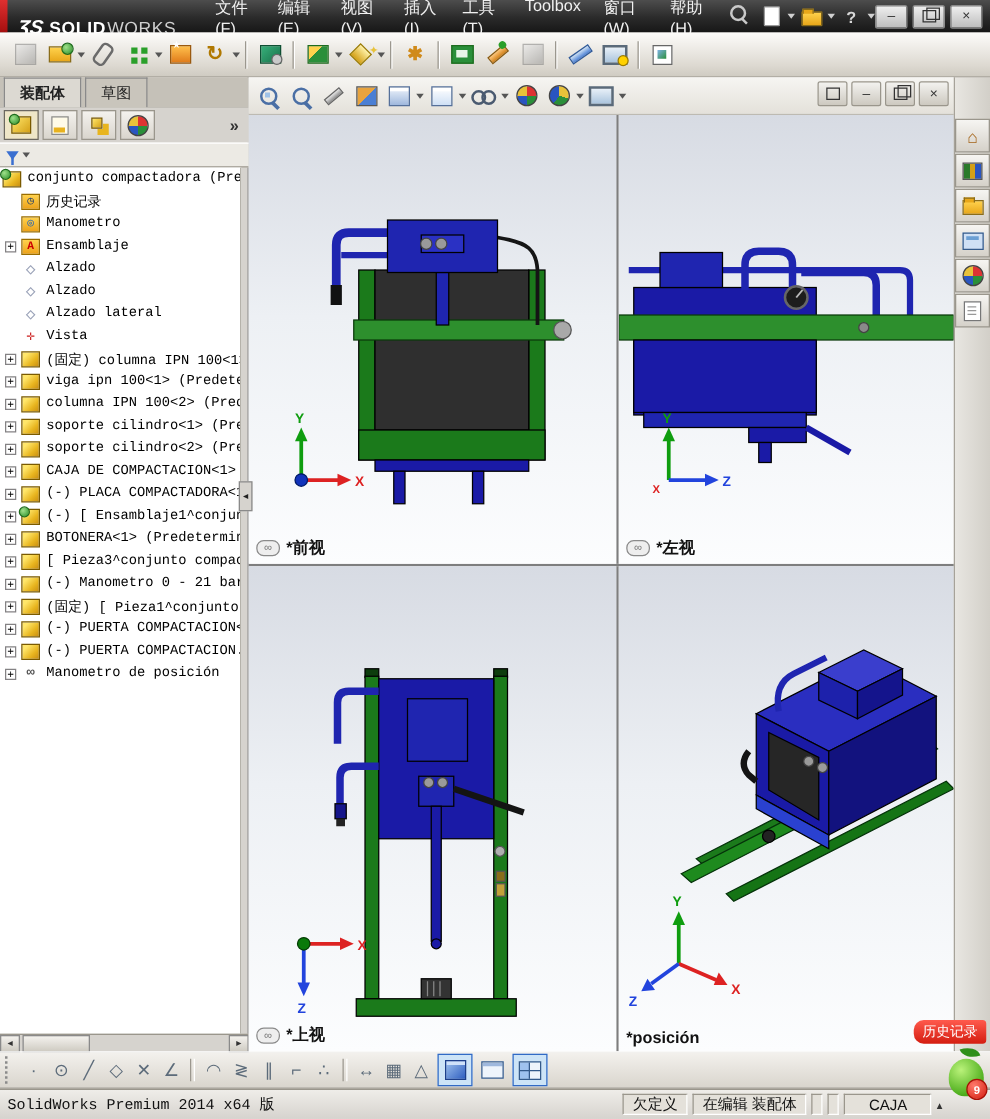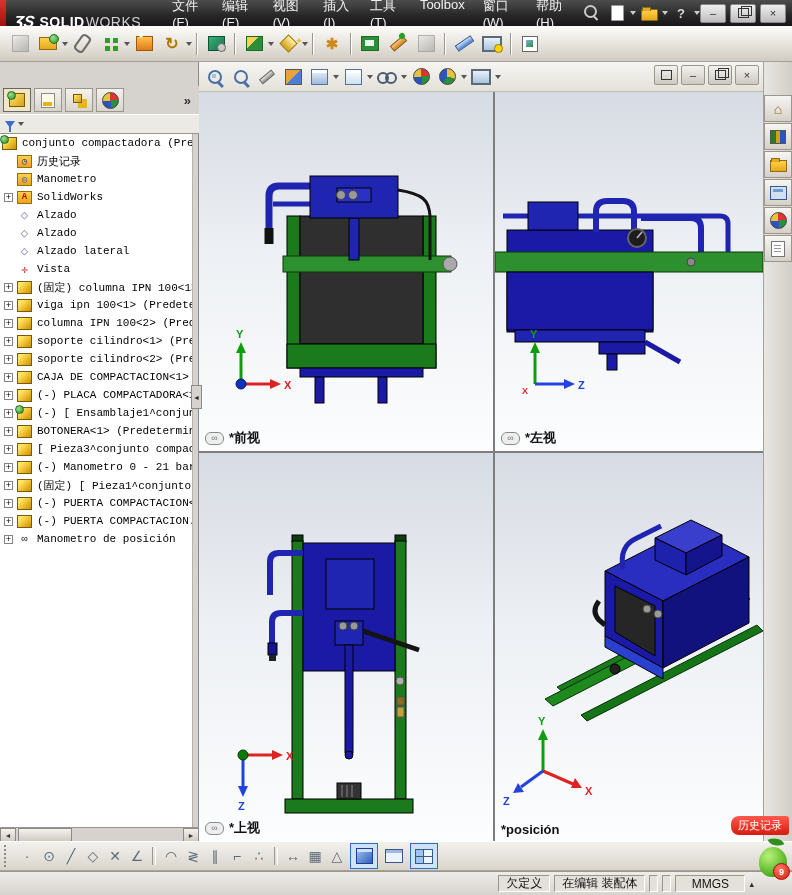--- a/index.html
+++ b/index.html
@@ -246,20 +246,25 @@
   <span class="mti">
       <span class="mon warn"></span>
     </span>
   <span class="sepv"></span>
   <span class="mti">
       <span class="pic"></span>
     </span>
 </div>
 
 <div id="leftpanel" class="abs">
+  <div id="tabsrow" class="abs">
+
+  <span class="tab active">装配体</span>
+      <span class="tab">草图</span>
+    </div>
   <div id="mgrrow" class="abs">
     <span class="mgrbtn active">
         <span class="asmcube"></span>
       </span>
     <span class="mgrbtn">
         <span class="propsheet"></span>
       </span>
     <span class="mgrbtn">
         <span class="cfgcubes"></span>
       </span>
@@ -285,21 +290,21 @@
       <span class="tlabel">历史记录</span>
     </div>
       <div class="trow lv1">
       <span class="texp"></span>
       <span class="tico ico-sens">◎</span>
       <span class="tlabel">Manometro</span>
     </div>
       <div class="trow lv1">
       <span class="texp">+</span>
       <span class="tico ico-annot">A</span>
-      <span class="tlabel">SolidWorks</span>
+      <span class="tlabel">Ensamblaje</span>
     </div>
       <div class="trow lv1">
       <span class="texp"></span>
       <span class="tico ico-plane">◇</span>
       <span class="tlabel">Alzado</span>
     </div>
       <div class="trow lv1">
       <span class="texp"></span>
       <span class="tico ico-plane">◇</span>
       <span class="tlabel">Alzado</span>
@@ -651,26 +656,27 @@
     </span>
   <span class="vbtn">
       <span class="onevp"></span>
     </span>
   <span class="vbtn on">
       <span class="fourvp"></span>
     </span>
 </div>
 
 <div id="statusbar" class="abs">
+  <span id="sbleft">SolidWorks Premium 2014 x64 版</span>
   <span style="flex:1;"></span>
   <span class="sbcell">欠定义</span>
   <span class="sbcell">在编辑 装配体</span>
   <span class="sbcell sbsmall"></span>
   <span class="sbcell sbsmall"></span>
-  <span class="sbcell" style="width:70px;">MMGS</span>
+  <span class="sbcell" style="width:70px;">CAJA</span>
   <span style="margin:0 8px 0 4px;font-size:9px;color:#333;">▴</span>
   <span style="width:30px;"></span>
 </div>
 
 <div id="speedpill" class="abs">历史记录</div>
 <div id="mascot" class="abs">
   <span class="mleaf"></span>
   <span class="mbody"></span>
   <span class="mbadge">9</span>
 </div>

